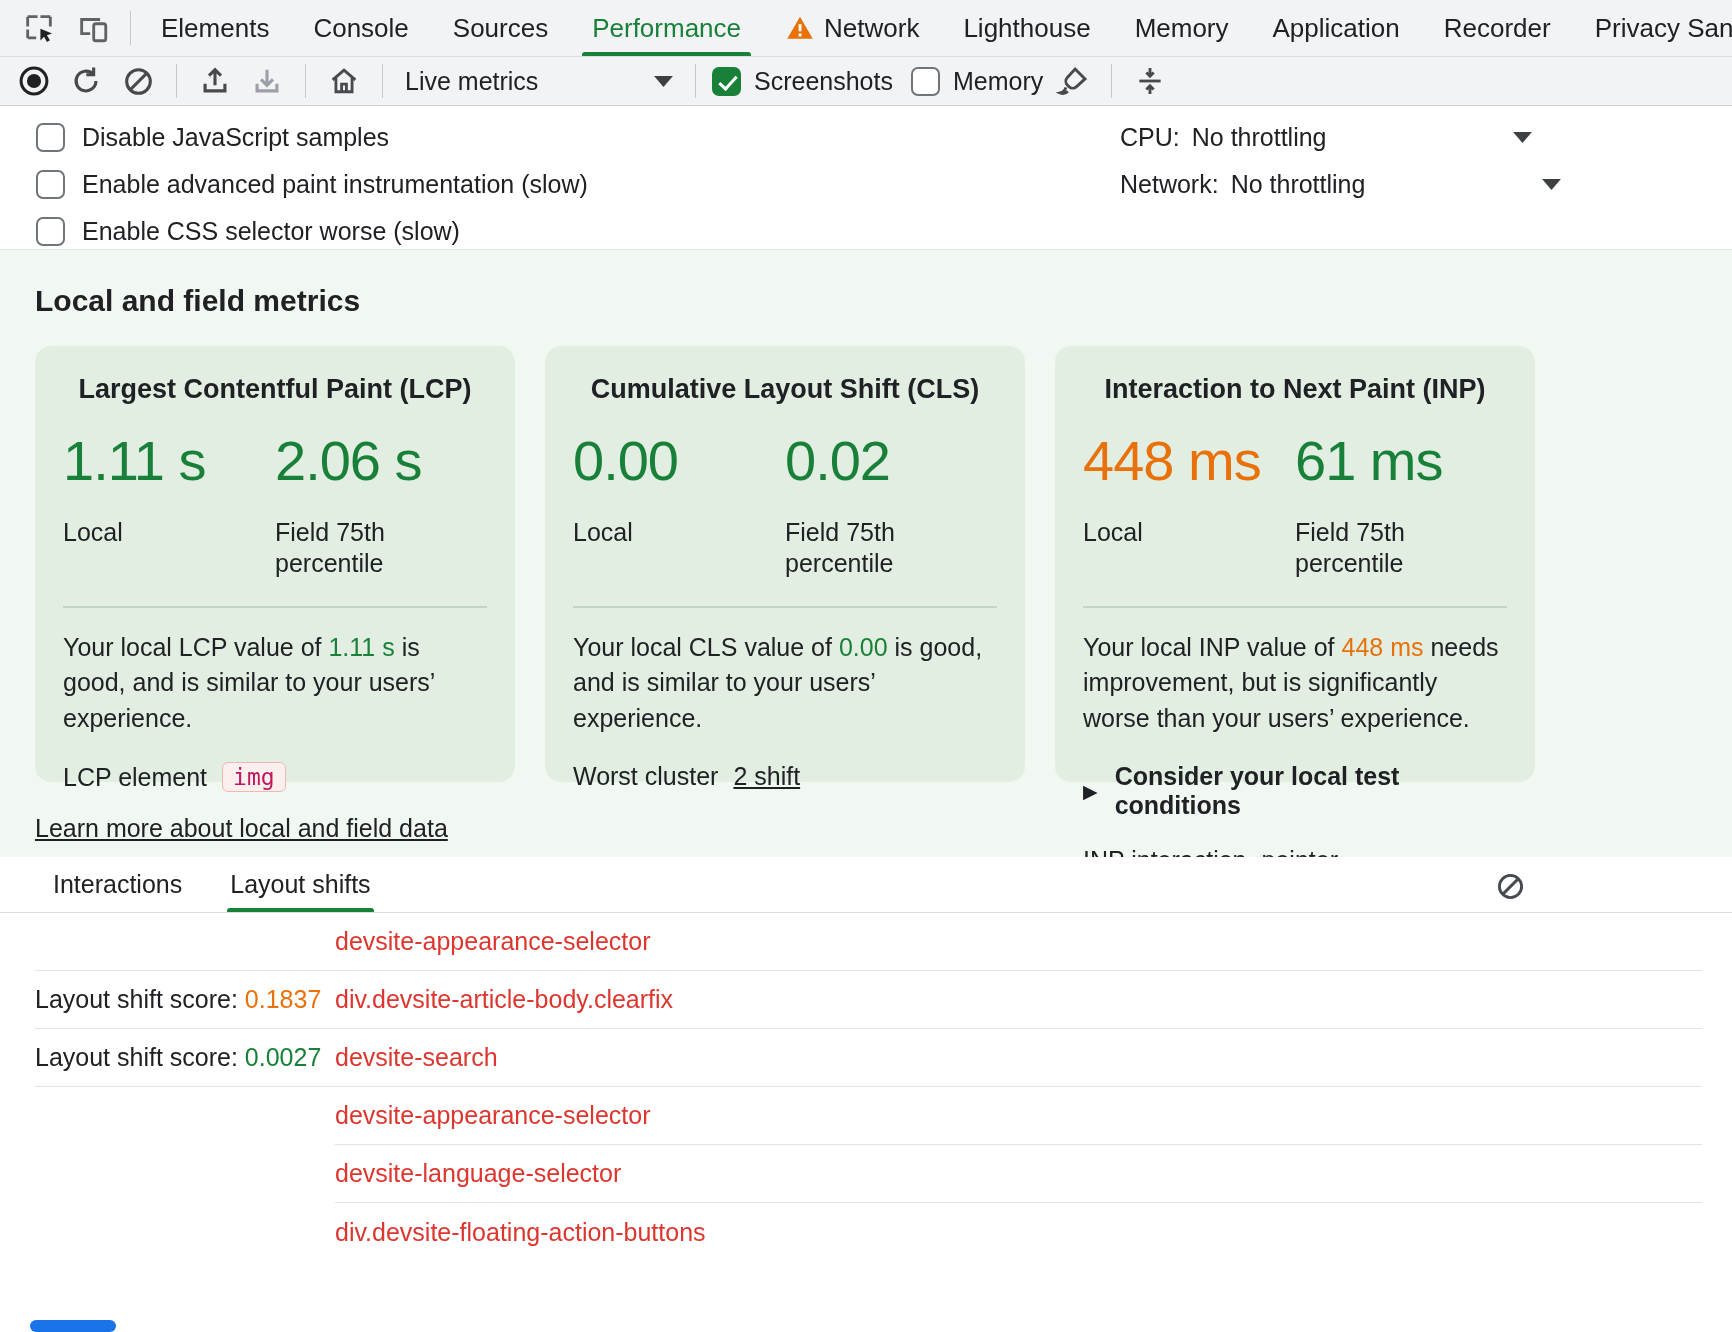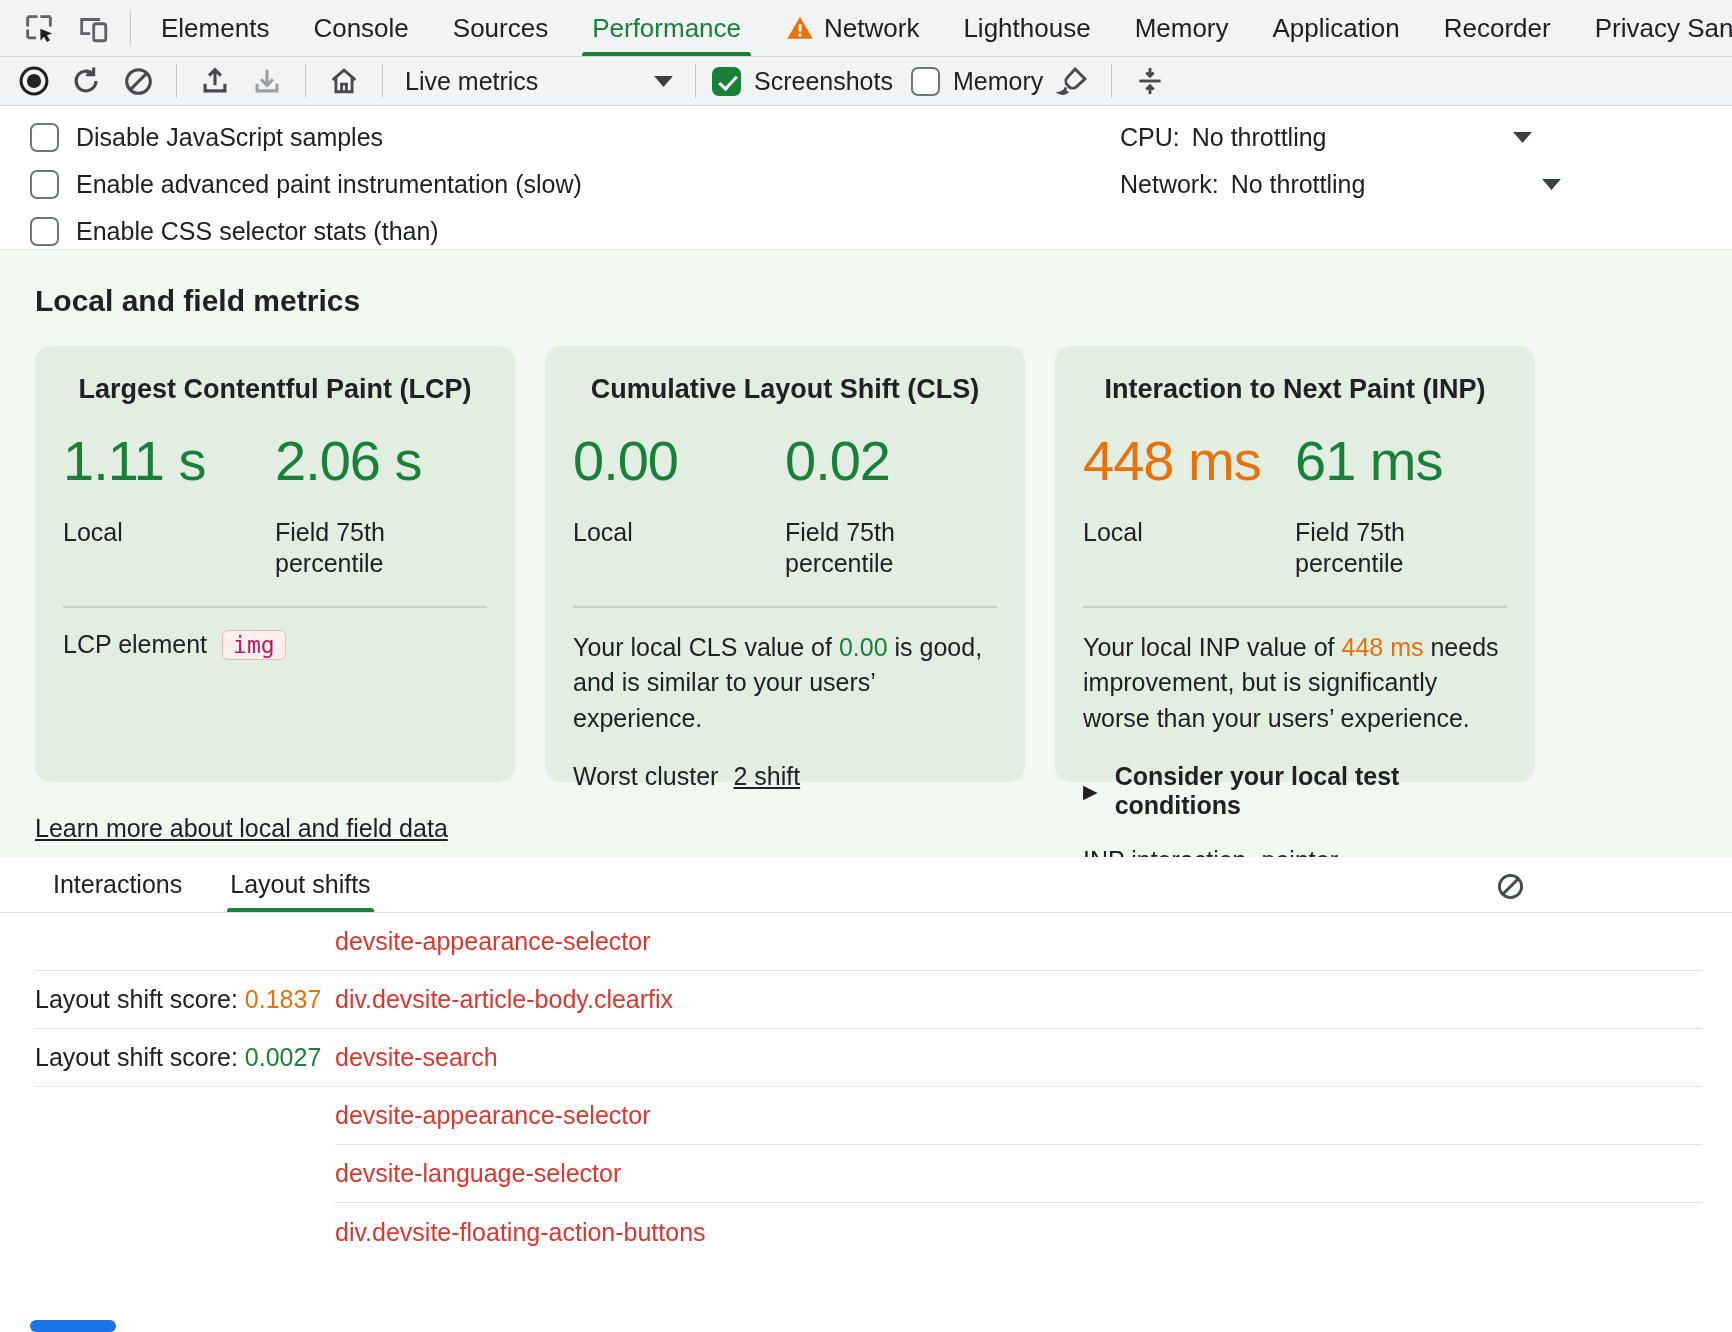--- a/index.html
+++ b/index.html
@@ -32,21 +32,21 @@
 
   
   .cb { width: 29px; height: 29px; border: 2.5px solid #70757a; border-radius: 7px;
     background: #fff; flex: none; position: relative; cursor: pointer; }
   .cb.on { background: #188038; border-color: #188038; }
   .cb.on::after { content: ""; position: absolute; left: 9px; top: 3px; width: 7px; height: 15px;
     border: solid #fff; border-width: 0 3.5px 3.5px 0; transform: rotate(42deg); }
 
   
   .settings { position: relative; height: 143px; background: #fff; padding-top: 6px; }
-  .settings-left { position: absolute; left: 30px; top: 8px; }
+  .settings-left { position: absolute; left: 36px; top: 8px; }
   .setting-row { display: flex; align-items: center; gap: 17px; height: 47px; font-size: 25px; }
   .settings-right { position: absolute; left: 1120px; top: 8px; width: 612px; }
   .opt-row { display: flex; align-items: center; height: 47px; font-size: 25px; gap: 12px; }
   .cpu-select { width: 340px; }
   .net-select { width: 330px; }
   .link { color: #202124; text-decoration: underline; cursor: pointer; }
 
   
   .metrics-area { background: #f1f7f1; border-top: 1px solid #e3e7e3; padding: 28px 35px 26px;
     height: 608px; }
@@ -226,21 +226,21 @@
     <label class="setting-row">
       <span class="cb"></span>
       <span>Disable JavaScript samples</span>
     </label>
     <label class="setting-row">
       <span class="cb"></span>
       <span>Enable advanced paint instrumentation (slow)</span>
     </label>
     <label class="setting-row">
       <span class="cb"></span>
-      <span>Enable CSS selector stats (than)</span>
+      <span>Enable CSS selector worse (slow)</span>
     </label>
   </div>
   <div class="settings-right">
     <div class="opt-row">
       <span>CPU:</span>
       <div class="fake-select cpu-select">
         <span>No throttling</span>
         <svg width="19" height="11" viewBox="0 0 12 7">
             <path d="M0 0 h12 L6 7 Z" fill="#3c4043"></path>
           </svg>
@@ -268,20 +268,25 @@
         <div class="vcol">
           <div class="big good">1.11 s</div>
           <div class="vlabel">Local</div>
         </div>
         <div class="vcol">
           <div class="big good">2.06 s</div>
           <div class="vlabel">Field 75th percentile</div>
         </div>
       </div>
       <hr>
+      <p class="desc">
+        <span>Your local LCP value of</span>
+        <span class="good">1.11 s</span>
+        <span>is good, and is similar to your users’ experience.</span>
+      </p>
       <div class="cfooter">
         <span>LCP element</span>
         <span class="badge-img">img</span>
       </div>
     </div>
 
     <div class="card">
       <h3>Cumulative Layout Shift (CLS)</h3>
       <div class="values">
         <div class="vcol">

